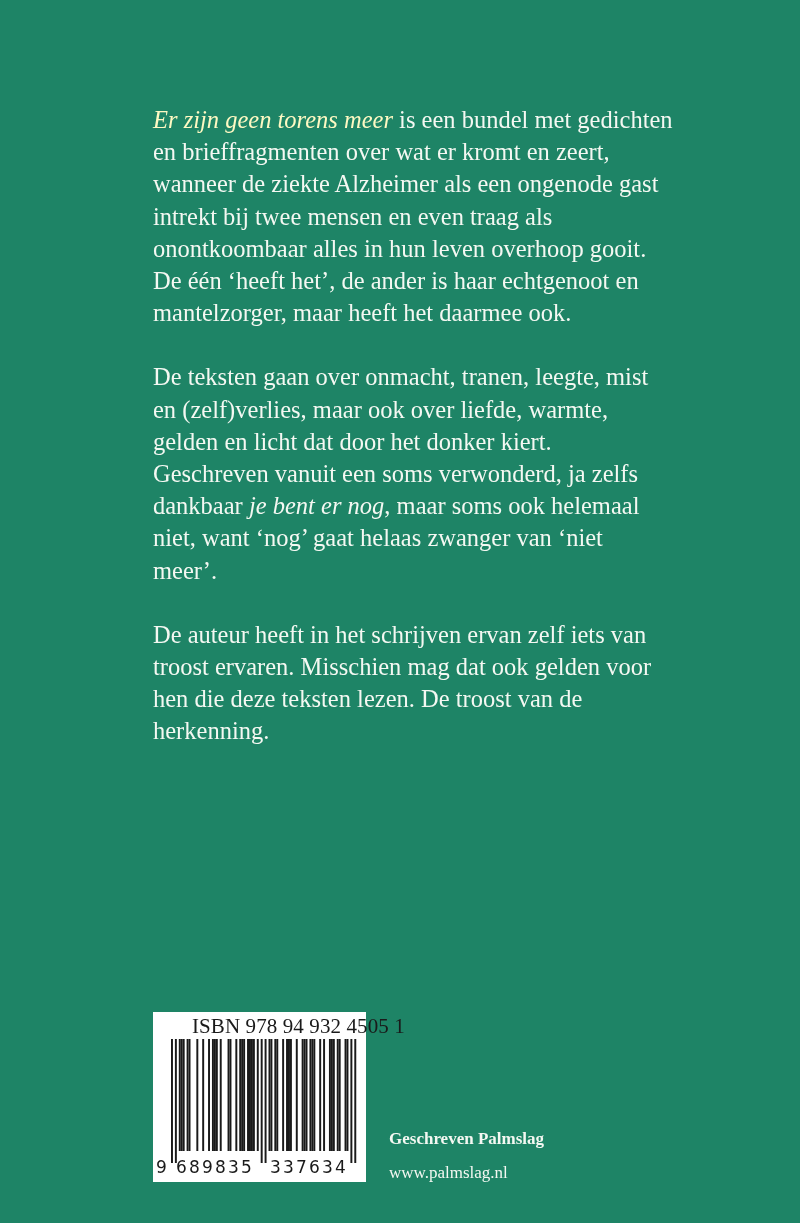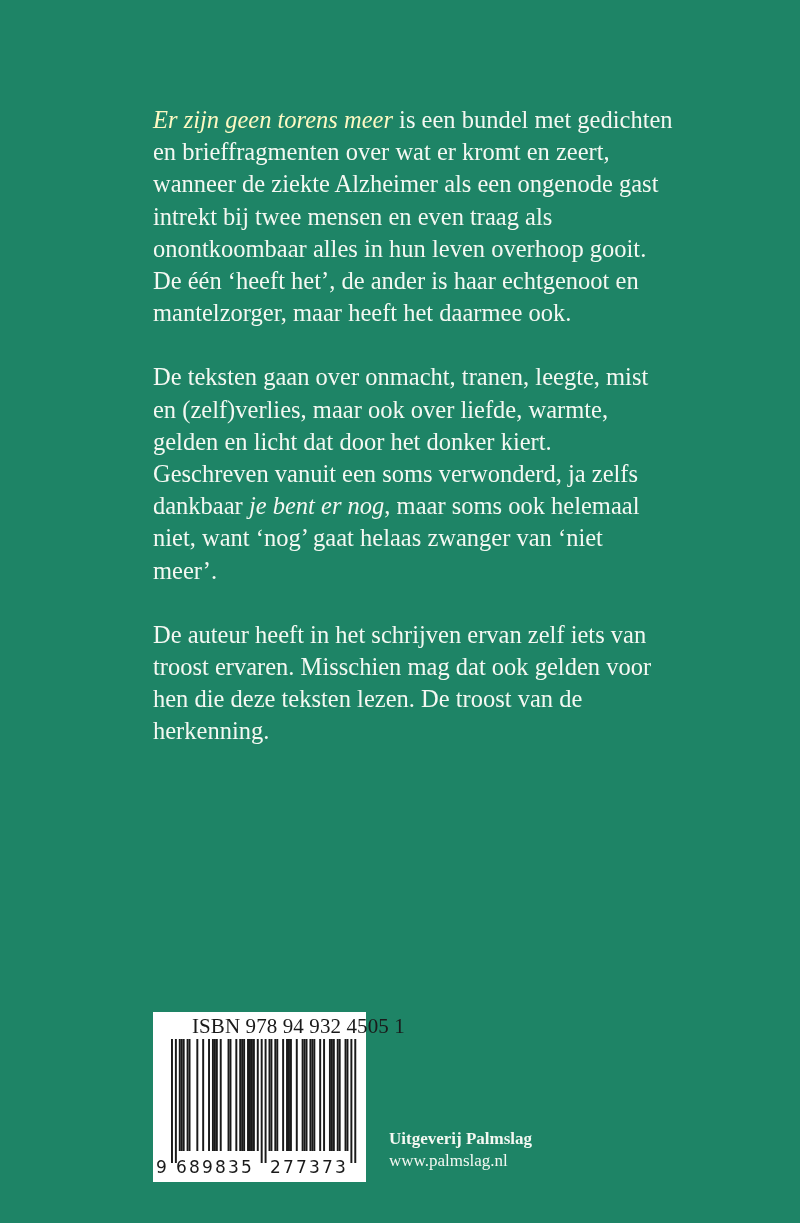--- a/index.html
+++ b/index.html
@@ -34,21 +34,21 @@
     font-size: 17px; color: #1a1a1a; letter-spacing: 2.2px;
   }
   .d-first { left: 3px; }
   .d-left { left: 23px; }
   .d-right { left: 117px; }
   .publisher {
     position: absolute; left: 389px; top: 1128px; color: #f4f8f2;
     font-family: "Liberation Serif", serif;
   }
   .publisher .name { font-weight: bold; font-size: 17px; line-height: 22px; }
-  .publisher .url { font-size: 17px; line-height: 22px; }
+  .publisher .url { font-size: 17px; line-height: 22px; margin-top: 12px; }
 </style>
 </head>
 <body>
 
 <div class="cover">
 
   <div class="blurb">
     <p><span class="title-em">Er zijn geen torens meer</span><span> is een bundel met gedichten en brieffragmenten over wat er kromt en zeert, wanneer de ziekte Alzheimer als een ongenode gast intrekt bij twee mensen en even traag als onontkoombaar alles in hun leven overhoop gooit. De één ‘heeft het’, de ander is haar echtgenoot en mantelzorger, maar heeft het daarmee ook.</span></p>
     <p><span>De teksten gaan over onmacht, tranen, leegte, mist en (zelf)verlies, maar ook over liefde, warmte, gelden en licht dat door het donker kiert. Geschreven vanuit een soms verwonderd, ja zelfs dankbaar </span><span class="em">je bent er nog</span><span>, maar soms ook helemaal niet, want ‘nog’ gaat helaas zwanger van ‘niet meer’.</span></p>
     <p><span>De auteur heeft in het schrijven ervan zelf iets van troost ervaren. Misschien mag dat ook gelden voor hen die deze teksten lezen. De troost van de herkenning.</span></p>
@@ -106,20 +106,20 @@
         <rect x="179.85" y="0" width="1.95" height="112" fill="#1a1a1a"></rect>
         <rect x="183.75" y="0" width="1.95" height="112" fill="#1a1a1a"></rect>
         <rect x="185.70" y="0" width="1.95" height="112" fill="#1a1a1a"></rect>
         <rect x="191.55" y="0" width="1.95" height="112" fill="#1a1a1a"></rect>
         <rect x="193.50" y="0" width="1.95" height="112" fill="#1a1a1a"></rect>
         <rect x="197.40" y="0" width="1.95" height="124" fill="#1a1a1a"></rect>
         <rect x="201.30" y="0" width="1.95" height="124" fill="#1a1a1a"></rect>
       </svg>
     <span class="digits d-first">9</span>
     <span class="digits d-left">689835</span>
-    <span class="digits d-right">277373</span>
+    <span class="digits d-right">337634</span>
   </div>
 
   <div class="publisher">
-    <div class="name">Uitgeverij Palmslag</div>
+    <div class="name">Geschreven Palmslag</div>
     <div class="url">www.palmslag.nl</div>
   </div>
 </div>
 
 </body></html>

